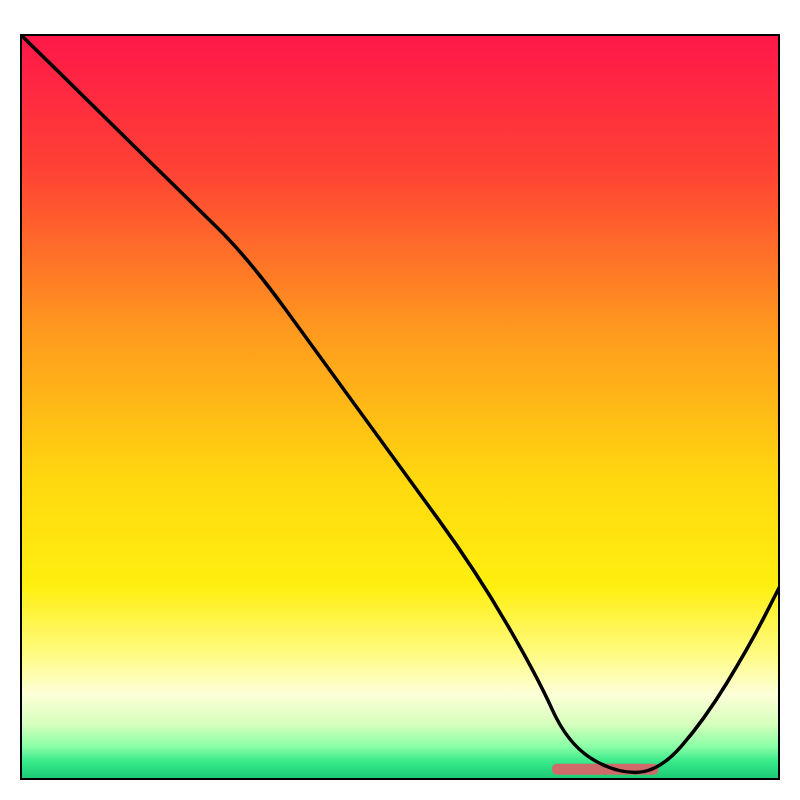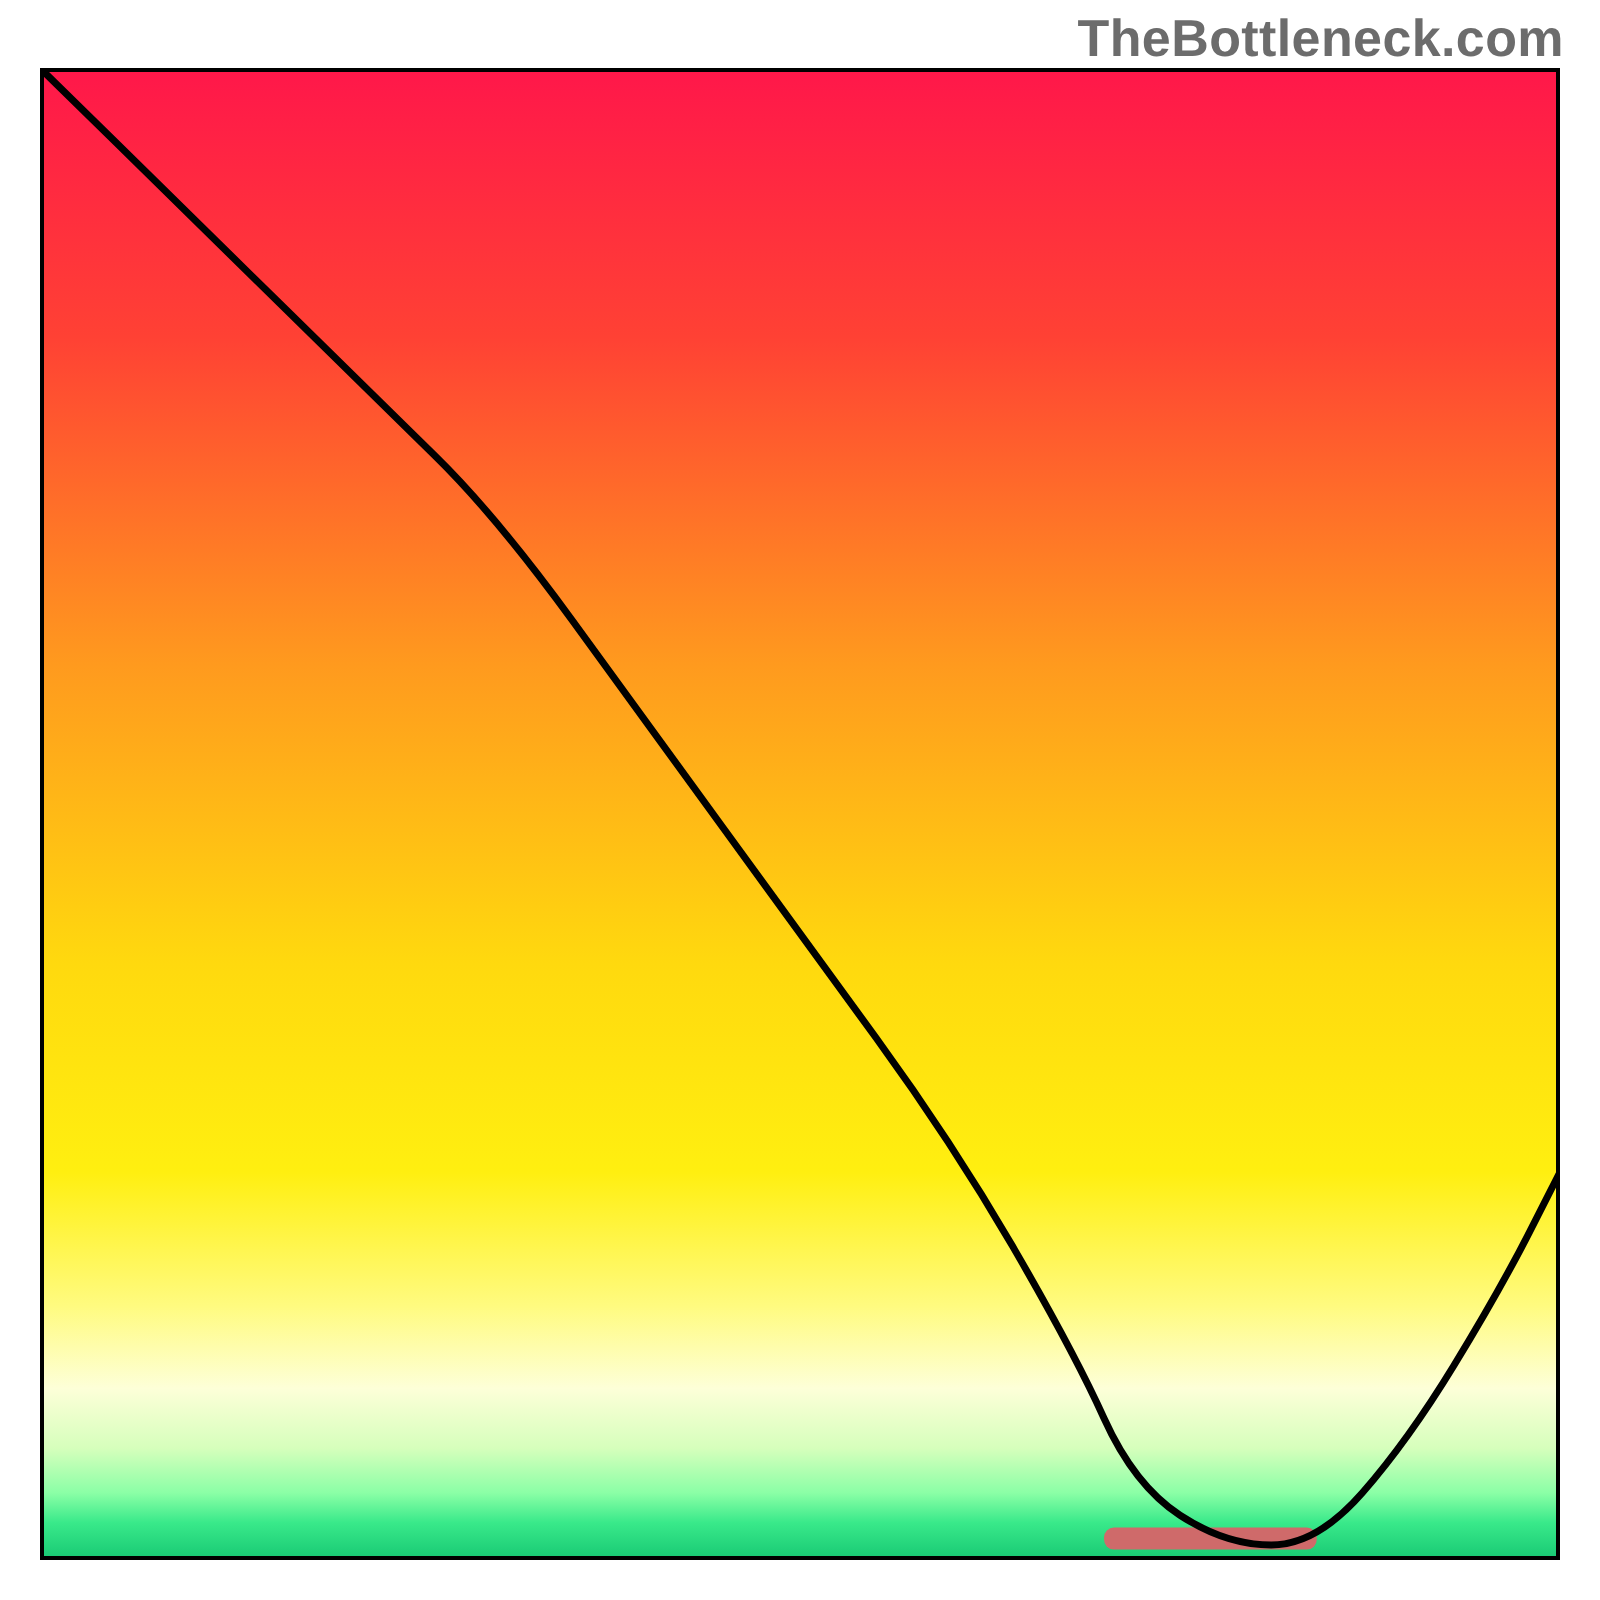--- a/index.html
+++ b/index.html
@@ -32,21 +32,20 @@
     width: 760px;
     height: 746px;
     box-sizing: border-box;
   }
   svg { display: block; }
 </style>
 </head>
 <body>
 
 <div class="stage">
-  <div class="watermark">TheBottleneck.com</div>
 
   <div class="plot-frame">
     <svg id="chart-svg" width="760" height="746" viewBox="0 0 760 746">
       <defs>
         <linearGradient id="bg-grad" x1="0" y1="0" x2="0" y2="1">
             <stop offset="0.0%" stop-color="#ff174a"></stop>
             <stop offset="18.0%" stop-color="#ff4134"></stop>
             <stop offset="40.0%" stop-color="#ff9a1e"></stop>
             <stop offset="60.0%" stop-color="#ffd90e"></stop>
             <stop offset="74.0%" stop-color="#ffef10"></stop>

